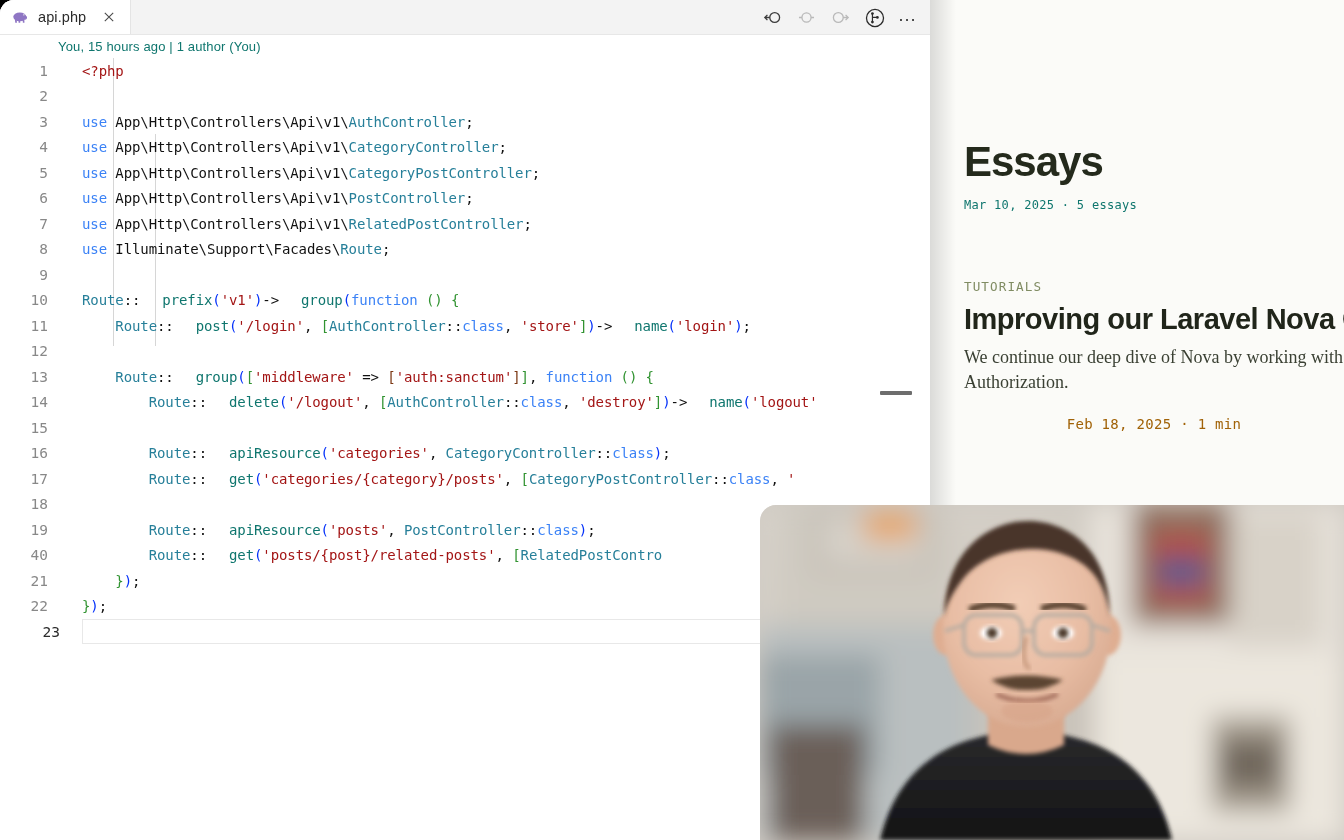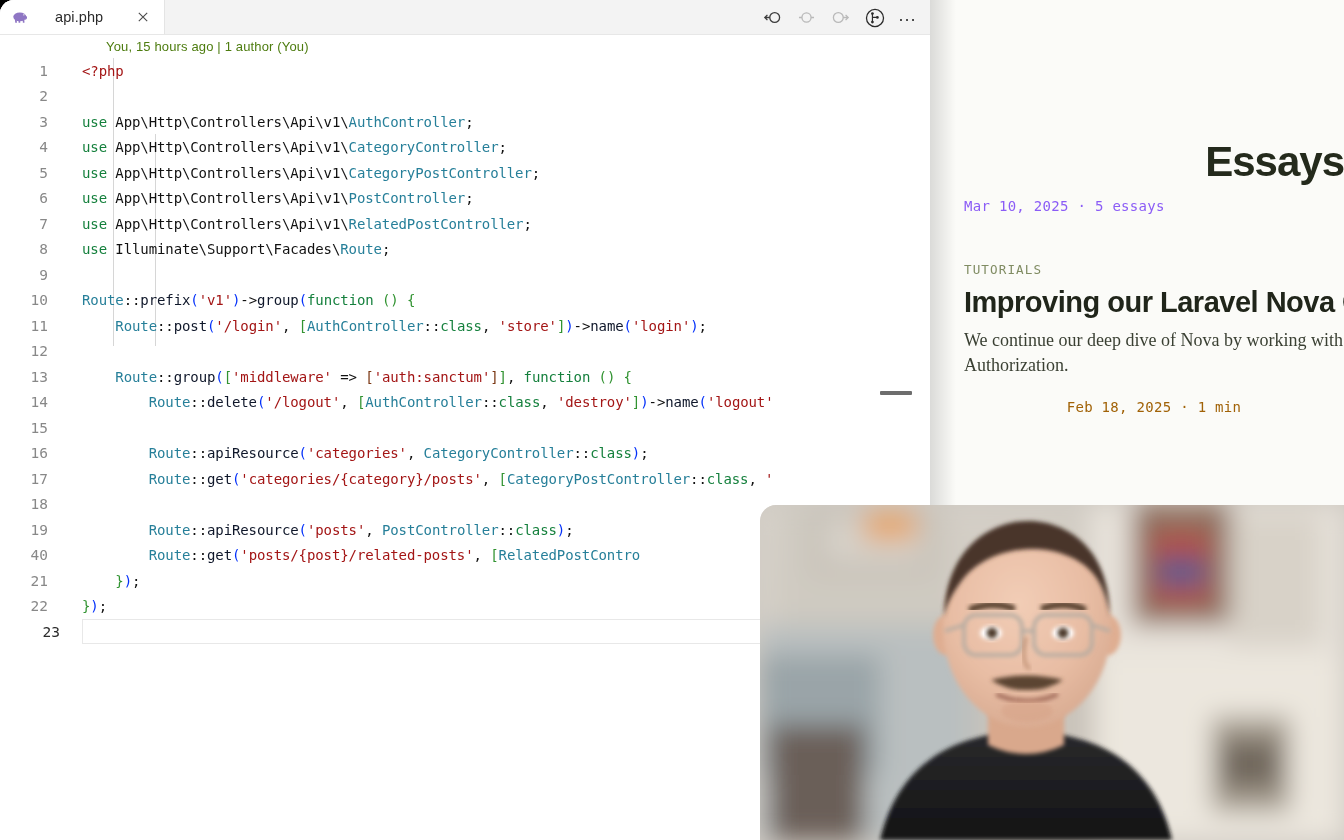--- a/index.html
+++ b/index.html
@@ -16,21 +16,21 @@
     background:#ffffff;
     border-top-left-radius:14px;
     overflow:hidden;
   }
   .tabbar {
     position:relative; height:35px; background:#f3f3f3;
     border-bottom:1px solid #e7e7e7;
     display:flex; align-items:stretch;
   }
   .tab {
-    display:flex; align-items:center; gap:26px;
+    display:flex; align-items:center; gap:9px;
     padding:0 11px 0 12px;
     background:#ffffff;
     border-right:1px solid #e4e4e4;
     min-width:126px;
     position:relative;
   }
   .tab-icon { width:17px; height:17px; display:block; flex:0 0 auto; }
   .tab-label {
     font-size:14.5px; color:#2b2b2b; letter-spacing:.1px;
     font-family:"Liberation Sans", sans-serif;
@@ -46,22 +46,22 @@
     display:flex; align-items:center; gap:12px;
     padding-right:4px;
   }
   .act { width:22px; height:22px; display:flex; align-items:center; justify-content:center; color:#3c3c3c; }
   .act.dim { color:#b9b9b9; }
   .act-dots { font-size:19px; line-height:10px; color:#3c3c3c; letter-spacing:1.5px; padding-bottom:6px;}
 
   
   .blame {
     height:23px; display:flex; align-items:center;
-    padding-left:106px;
-    font-size:13px; color:#4d7c0f;
+    padding-left:58px;
+    font-size:13px; color:#0f766e;
     font-family:"Liberation Sans", sans-serif;
     letter-spacing:.15px;
   }
 
   
   .code-area { position:relative; background:#ffffff; height:782px; overflow:hidden; }
   .code-rows { position:relative; }
   .row { position:relative; height:25.5px; display:flex; align-items:center; }
   .ln {
     width:52px; text-align:right; flex:0 0 52px;
@@ -69,24 +69,24 @@
     font-size:14.5px; color:#888888; padding-right:4px;
     user-select:none;
   }
   .ln.cur { color:#2b2b2b;margin-left:12px; }
   .code {
     flex:1 1 auto; padding-left:30px; white-space:pre;
     font-family:"DejaVu Sans Mono", monospace;
     font-size:14px; color:#111111; letter-spacing:-0.1px;
   }
   
-  .k  { color:#15803d; }   
+  .k  { color:#3b82f6; }   
   .cls{ color:#267f99; }   
   .str{ color:#a31515; }   
-  .fn { color:#0f172a; }
+  .fn { color:#0f766e;margin-left:22px; }
   .br1{ color:#0431fa; }
   .br2{ color:#319331; }
   .br3{ color:#7b3814; }
   .tagphp { color:#a31515; }
 
   
   .guide { position:absolute; width:1px; background:#d6d6d6; }
 
   
   .cur-line {
@@ -107,28 +107,28 @@
   }
   .site-shadow {
     position:absolute; left:0; top:0; width:26px; height:100%;
     background:linear-gradient(to right, rgba(0,0,0,.13), rgba(0,0,0,0));
     pointer-events:none;
   }
   .site-inner { padding:140px 0 0 34px; }
   .site-h1 {
     font-size:42px; font-weight:bold; color:#242a1c;
     font-family:"Liberation Sans", sans-serif;
-    letter-spacing:-1px; line-height:1.04;text-align:right;
+    letter-spacing:-1px; line-height:1.04;
   }
   .site-meta {
     margin-top:14px;
     font-family:"DejaVu Sans Mono", monospace;
-    font-size:14px; color:#8b5cf6; letter-spacing:.3px;
-  }
-  .post { margin-top:48px; }
+    font-size:12px; color:#0f766e; letter-spacing:.3px;
+  }
+  .post { margin-top:67px; }
   .post-cat {
     font-family:"DejaVu Sans Mono", monospace;
     font-size:12.6px; color:#808c63; letter-spacing:1.1px;
   }
   .post-title {
     margin-top:9px;
     font-size:29px; font-weight:bold; color:#20251a;
     font-family:"Liberation Sans", sans-serif;
     letter-spacing:-.5px; white-space:nowrap;
   }

